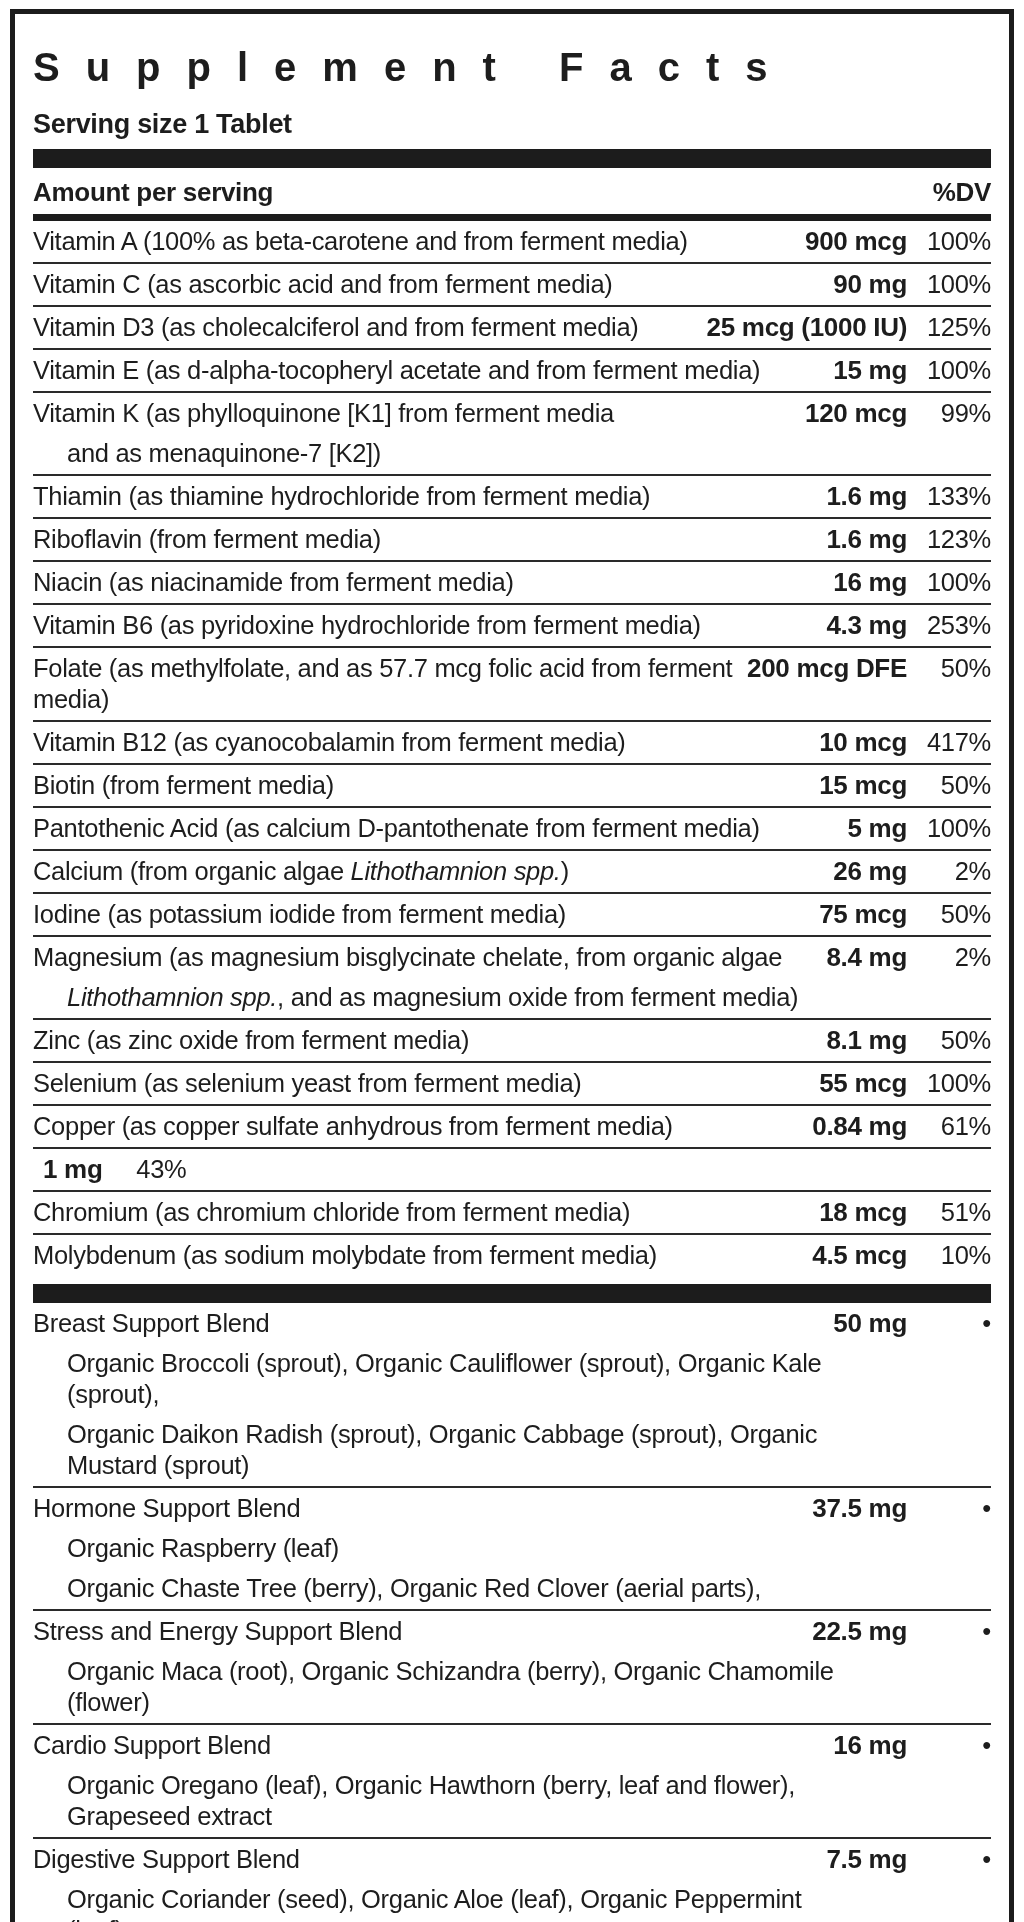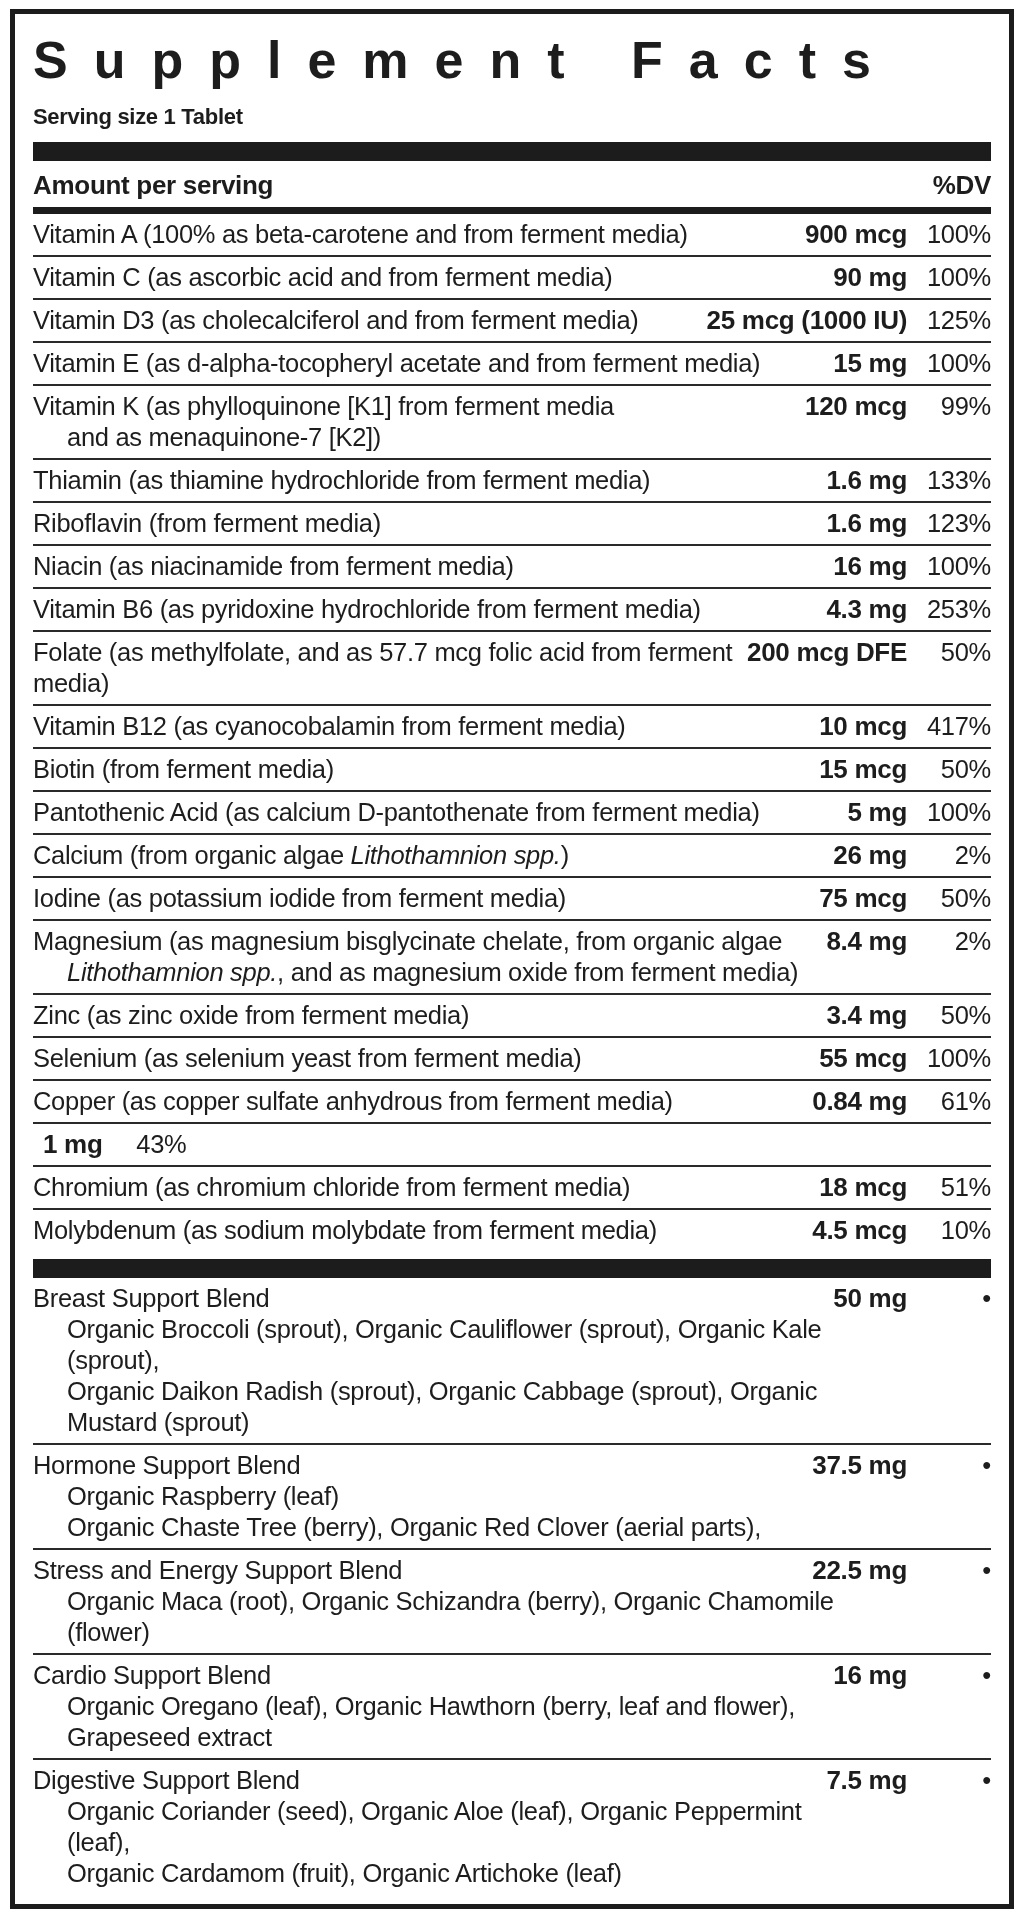--- a/index.html
+++ b/index.html
@@ -11,30 +11,30 @@
   .label-box{
     margin:9px 10px;
     border:5px solid #1c1c1c;
     background:#ffffff;
     padding:6px 18px 10px 18px;
     box-sizing:border-box;
     min-height:1880px;
   }
   .sf-title{
     font-weight:bold;
-    font-size:52px;
+    font-size:40px;
     letter-spacing:26px;
     white-space:nowrap;
     overflow:hidden;
     line-height:80px;
-    margin-top:0;
+    margin-top:7px;
   }
   .serving{
     font-weight:bold;
-    font-size:22px;
+    font-size:27px;
     line-height:34px;
     letter-spacing:-0.3px;
   }
   .bar-thick{
     height:19px;
     background:#1c1c1c;
     margin:8px 0 0 0;
   }
   .bar-med{
     height:7px;
@@ -49,21 +49,21 @@
     line-height:30px;
     padding:9px 0 7px 0;
     letter-spacing:-0.3px;
   }
   .rows .row{border-bottom:2px solid #2a2a2a;padding:5px 0;}
   .rows .row:last-child{border-bottom:none;}
   .row-line{display:flex;align-items:baseline;}
   .desc{flex:1;font-size:25.5px;line-height:31px;letter-spacing:-0.3px;}
   .amt{white-space:nowrap;text-align:center;font-weight:bold;font-size:26px;line-height:31px;letter-spacing:-0.3px;margin-left:10px;}
   .dv{width:84px;text-align:right;white-space:nowrap;font-weight:normal;font-size:25.5px;line-height:31px;letter-spacing:-0.3px;}
-  .cont{font-size:25.5px;line-height:31px;letter-spacing:-0.3px;padding-left:34px;margin-top:0;padding-right:120px;}
+  .cont{font-size:25.5px;line-height:31px;letter-spacing:-0.3px;padding-left:34px;margin-top:9px;padding-right:120px;}
   .b{font-weight:normal;}
   .i{font-style:italic;}
 </style>
 </head>
 <body>
 
 <div class="label-box">
   <div class="sf-title">Supplement Facts</div>
   <div class="serving">Serving size 1 Tablet</div>
   <div class="bar-thick"></div>
@@ -184,21 +184,21 @@
         <div class="row-line">
           <span class="desc"><span class="b">Magnesium </span><span>(as magnesium bisglycinate chelate, from organic algae</span></span>
           <span class="amt">8.4 mg</span>
           <span class="dv">2%</span>
         </div>
         <div class="cont"><span class="i">Lithothamnion spp.</span><span>, and as magnesium oxide from ferment media)</span></div>
       </div>
       <div class="row">
         <div class="row-line">
           <span class="desc"><span class="b">Zinc </span><span>(as zinc oxide from ferment media)</span></span>
-          <span class="amt">3.4 mg</span>
+          <span class="amt">8.1 mg</span>
           <span class="dv">50%</span>
         </div>
       </div>
       <div class="row">
         <div class="row-line">
           <span class="desc"><span class="b">Selenium </span><span>(as selenium yeast from ferment media)</span></span>
           <span class="amt">55 mcg</span>
           <span class="dv">100%</span>
         </div>
       </div>

